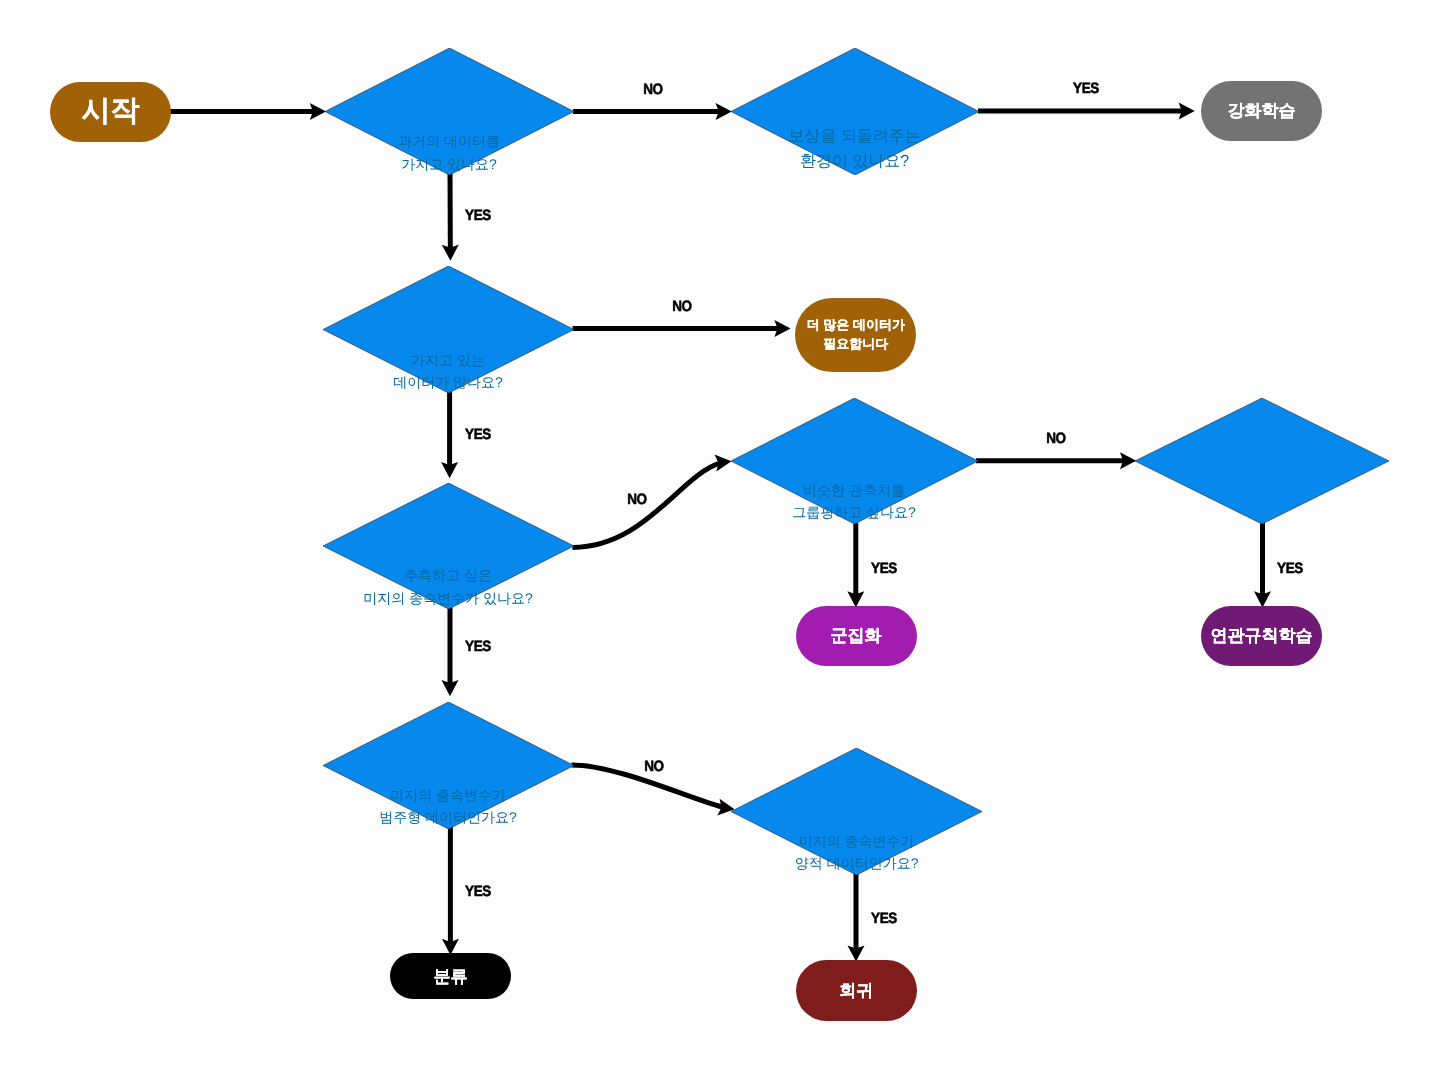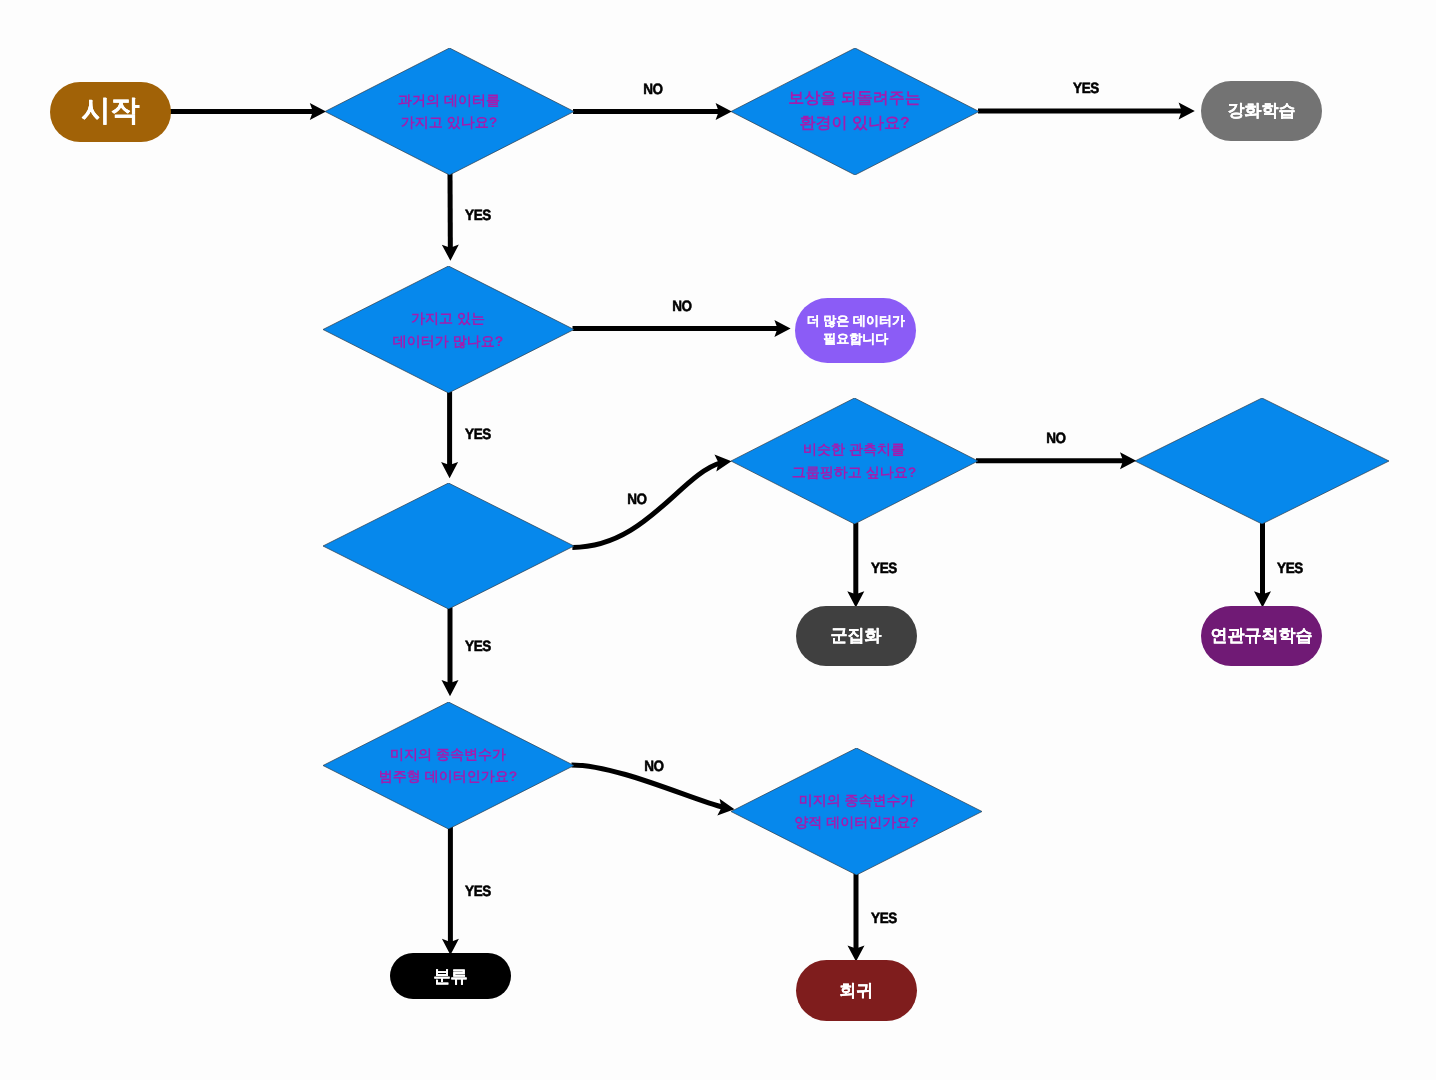--- a/index.html
+++ b/index.html
@@ -5,21 +5,21 @@
 <style>
   html,body{margin:0;padding:0;background:#fdfdfd;
             -webkit-font-smoothing:antialiased;text-rendering:geometricPrecision;}
   #stage{position:relative;width:1436px;height:1080px;background:#fdfdfd;overflow:hidden;
          font-family:"Liberation Sans", sans-serif;}
   #wires{position:absolute;left:0;top:0;width:1436px;height:1080px;}
   .node{position:absolute;display:flex;align-items:center;justify-content:center;text-align:center;
         box-sizing:border-box;}
   .pill{background:#000000;border-radius:999px;color:#ffffff;font-weight:700;}
   .pill .lbl{line-height:1.30;white-space:pre-line;-webkit-text-stroke:.16px #ffffff;}
-  .dia{color:#a21caf;font-weight:700;}
+  .dia{color:#0369a1;font-weight:400;align-items:flex-end;}
   .dia .lbl{position:relative;z-index:2;line-height:1.32;white-space:pre-line;}
   .diashape{position:absolute;left:0;top:0;width:100%;height:100%;z-index:1;}
   .elabel{position:absolute;font-weight:700;color:#000000;letter-spacing:-.35px;
           -webkit-text-stroke:.55px #000000;}
 </style>
 </head>
 <body>
 
 <div id="stage">
   <svg id="wires" viewBox="0 0 1436 1080">
@@ -73,42 +73,44 @@
       <div class="node pill" style="left: 1201px; top: 80.5px; width: 121px; height: 60px; font-size: 17px; background: #737373; color: rgb(255, 255, 255);">
         <div class="lbl" style="line-height: 1;">강화학습</div>
       </div>
       <div class="node dia" style="left: 322.5px; top: 266.1px; width: 251px; height: 127px; font-size: 14px;">
         <svg class="diashape" viewBox="0 0 251 127">
           <path d="M 125.5 0 L 251 63.5 L 125.5 127 L 0 63.5 Z" fill="#0688ec" stroke="#2c3c4a" stroke-width="0.7"></path>
         </svg>
         <div class="lbl" style="line-height: 1.59;">가지고 있는
 데이터가 많나요?</div>
       </div>
-      <div class="node pill" style="left: 795.3px; top: 297.5px; width: 121px; height: 65px; font-size: 13px; background: #8b5cf6; color: rgb(255, 255, 255);">
+      <div class="node pill" style="left: 795.3px; top: 297.5px; width: 121px; height: 74px; font-size: 13px; background: #a16207; color: rgb(255, 255, 255);">
         <div class="lbl" style="line-height: 1.42;">더 많은 데이터가
 필요합니다</div>
       </div>
       <div class="node dia" style="left: 322.5px; top: 482.9px; width: 251px; height: 126px; font-size: 14px;">
         <svg class="diashape" viewBox="0 0 251 126">
           <path d="M 125.5 0 L 251 63 L 125.5 126 L 0 63 Z" fill="#0688ec" stroke="#2c3c4a" stroke-width="0.7"></path>
         </svg>
+        <div class="lbl" style="line-height: 1.59;">추측하고 싶은
+미지의 종속변수가 있나요?</div>
       </div>
       <div class="node dia" style="left: 730.5px; top: 397.6px; width: 247px; height: 126px; font-size: 14px;">
         <svg class="diashape" viewBox="0 0 247 126">
           <path d="M 123.5 0 L 247 63 L 123.5 126 L 0 63 Z" fill="#0688ec" stroke="#2c3c4a" stroke-width="0.7"></path>
         </svg>
         <div class="lbl" style="line-height: 1.59;">비슷한 관측치를
 그룹핑하고 싶나요?</div>
       </div>
       <div class="node dia" style="left: 1135.4px; top: 397.5px; width: 254px; height: 126px; font-size: 14px;">
         <svg class="diashape" viewBox="0 0 254 126">
           <path d="M 127 0 L 254 63 L 127 126 L 0 63 Z" fill="#0688ec" stroke="#2c3c4a" stroke-width="0.7"></path>
         </svg>
       </div>
-      <div class="node pill" style="left: 795.5px; top: 605.7px; width: 121px; height: 60px; font-size: 17px; background: #404040; color: rgb(255, 255, 255);">
+      <div class="node pill" style="left: 795.5px; top: 605.7px; width: 121px; height: 60px; font-size: 17px; background: #a21caf; color: rgb(255, 255, 255);">
         <div class="lbl" style="line-height: 1;">군집화</div>
       </div>
       <div class="node pill" style="left: 1201px; top: 605.7px; width: 121px; height: 60px; font-size: 17px; background: #701a75; color: rgb(255, 255, 255);">
         <div class="lbl" style="line-height: 1;">연관규칙학습</div>
       </div>
       <div class="node dia" style="left: 322.5px; top: 701.5px; width: 251px; height: 127px; font-size: 14px;">
         <svg class="diashape" viewBox="0 0 251 127">
           <path d="M 125.5 0 L 251 63.5 L 125.5 127 L 0 63.5 Z" fill="#0688ec" stroke="#2c3c4a" stroke-width="0.7"></path>
         </svg>
         <div class="lbl" style="line-height: 1.59;">미지의 종속변수가

